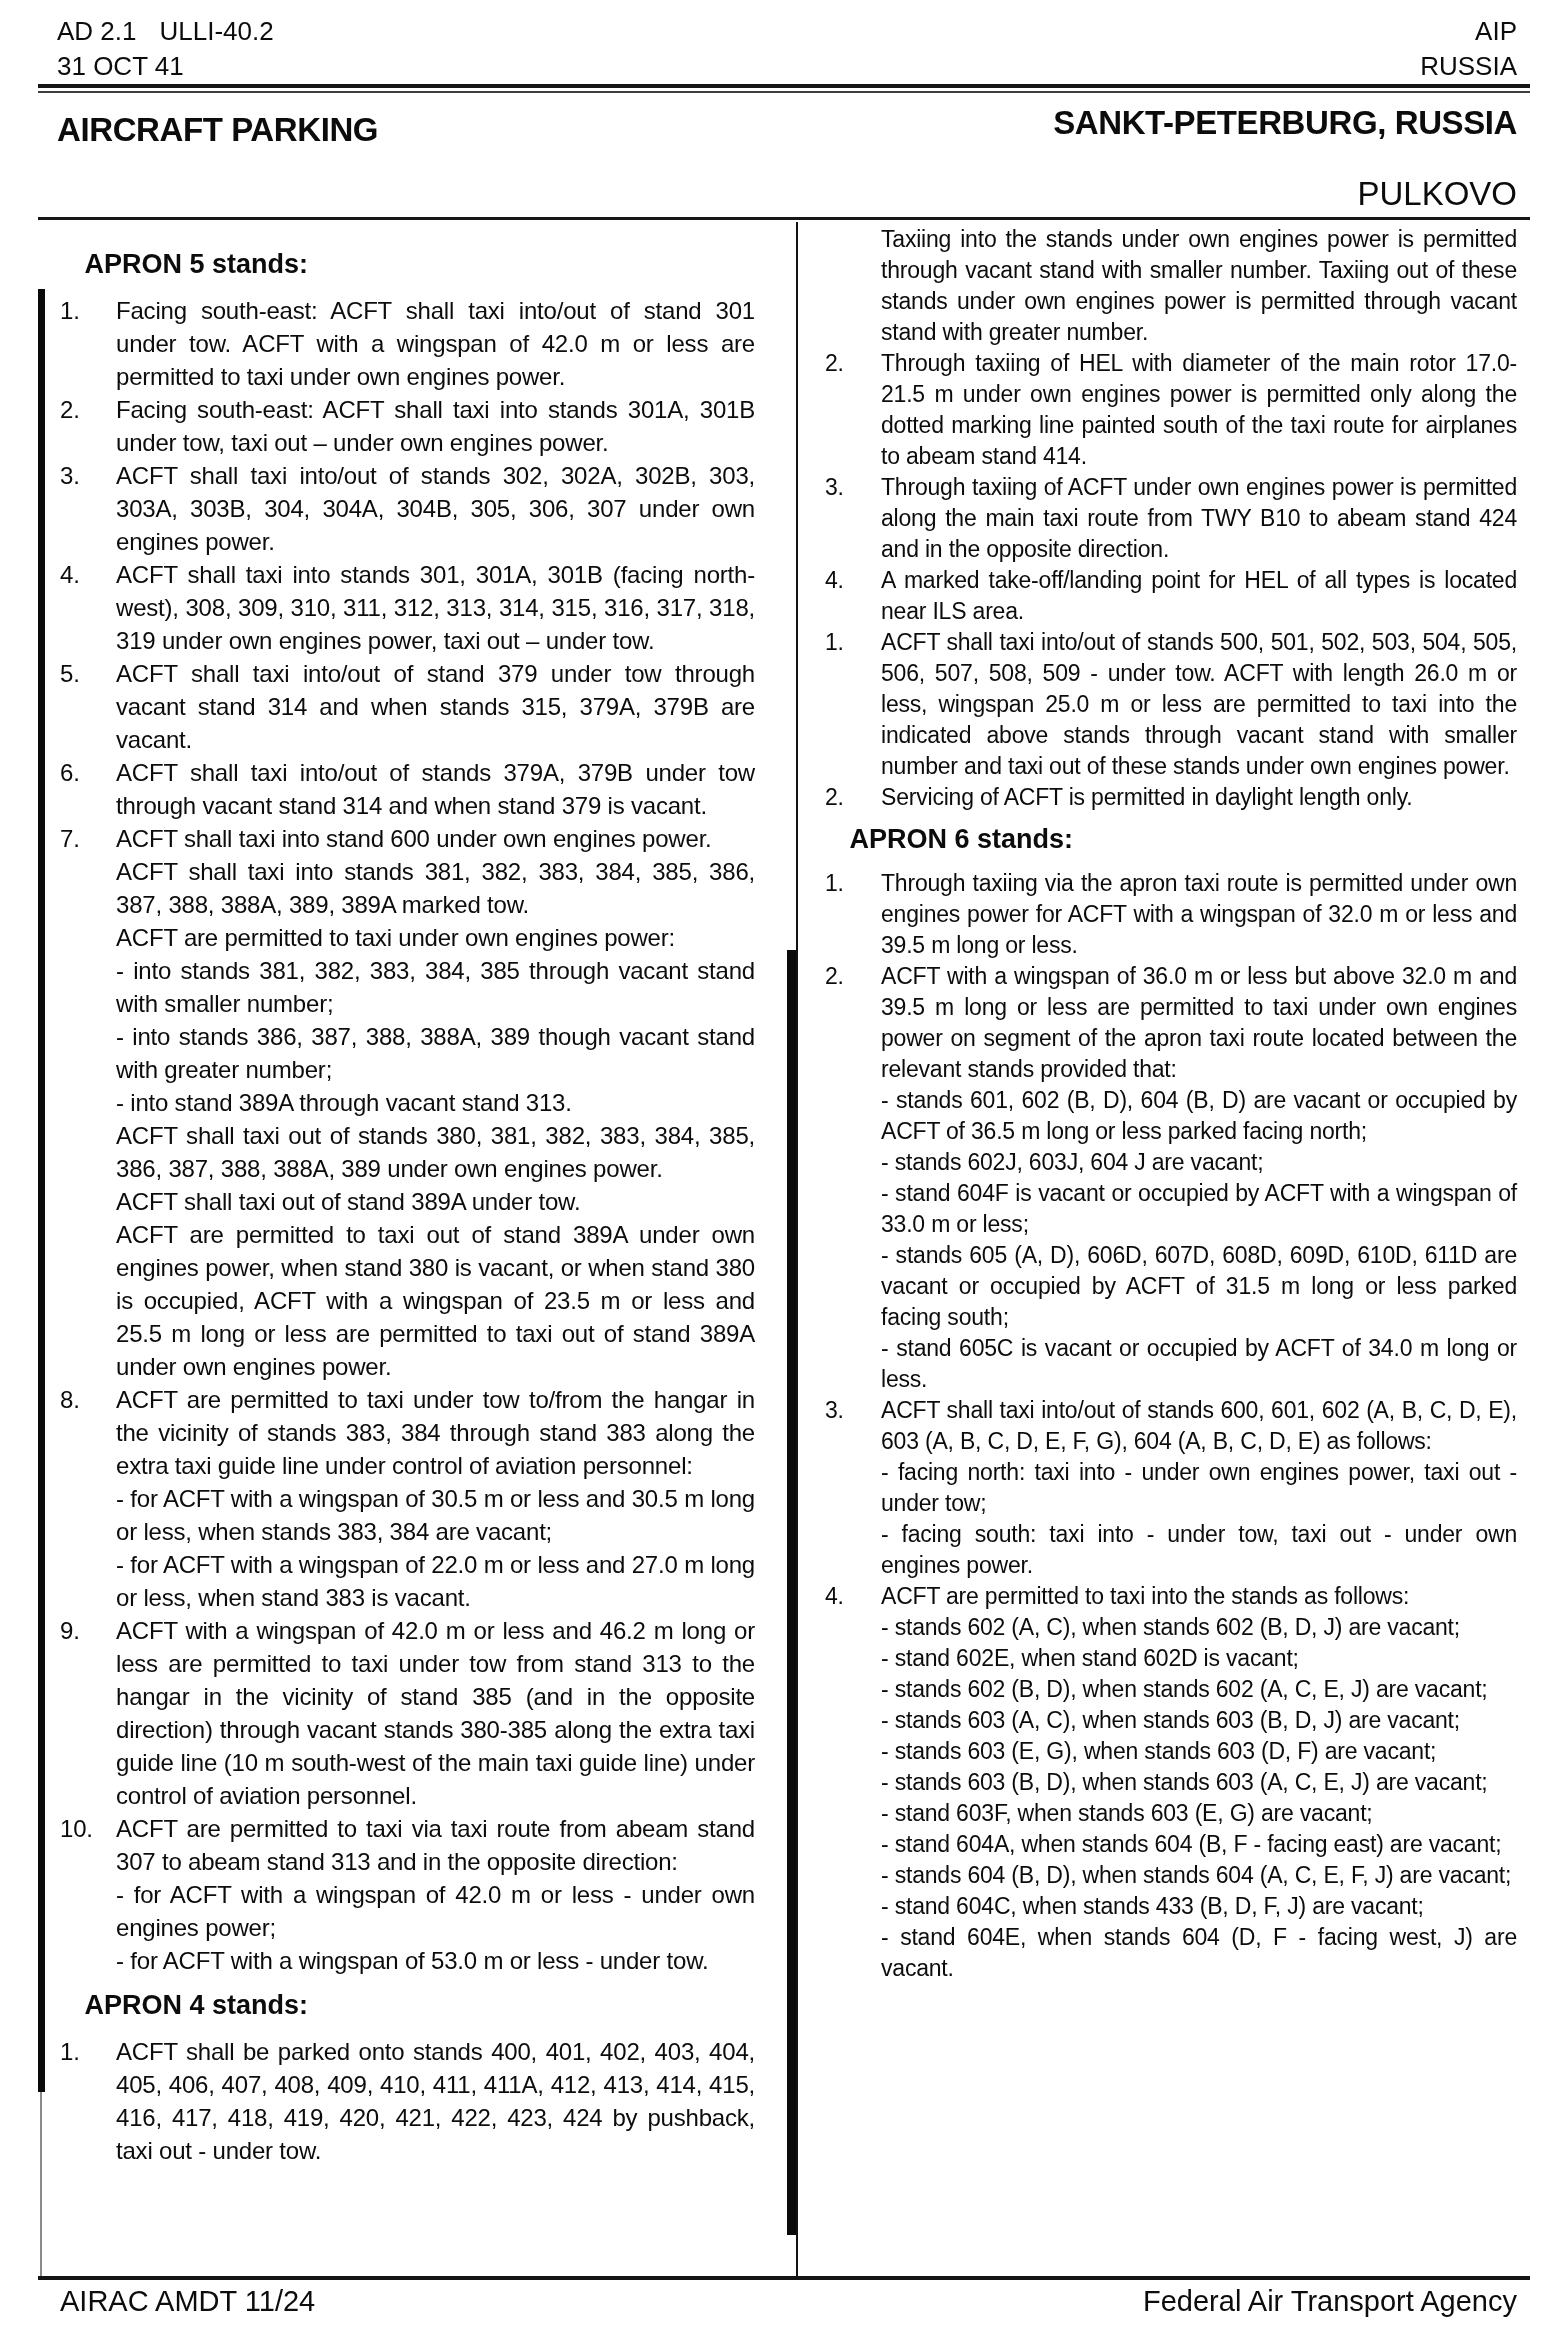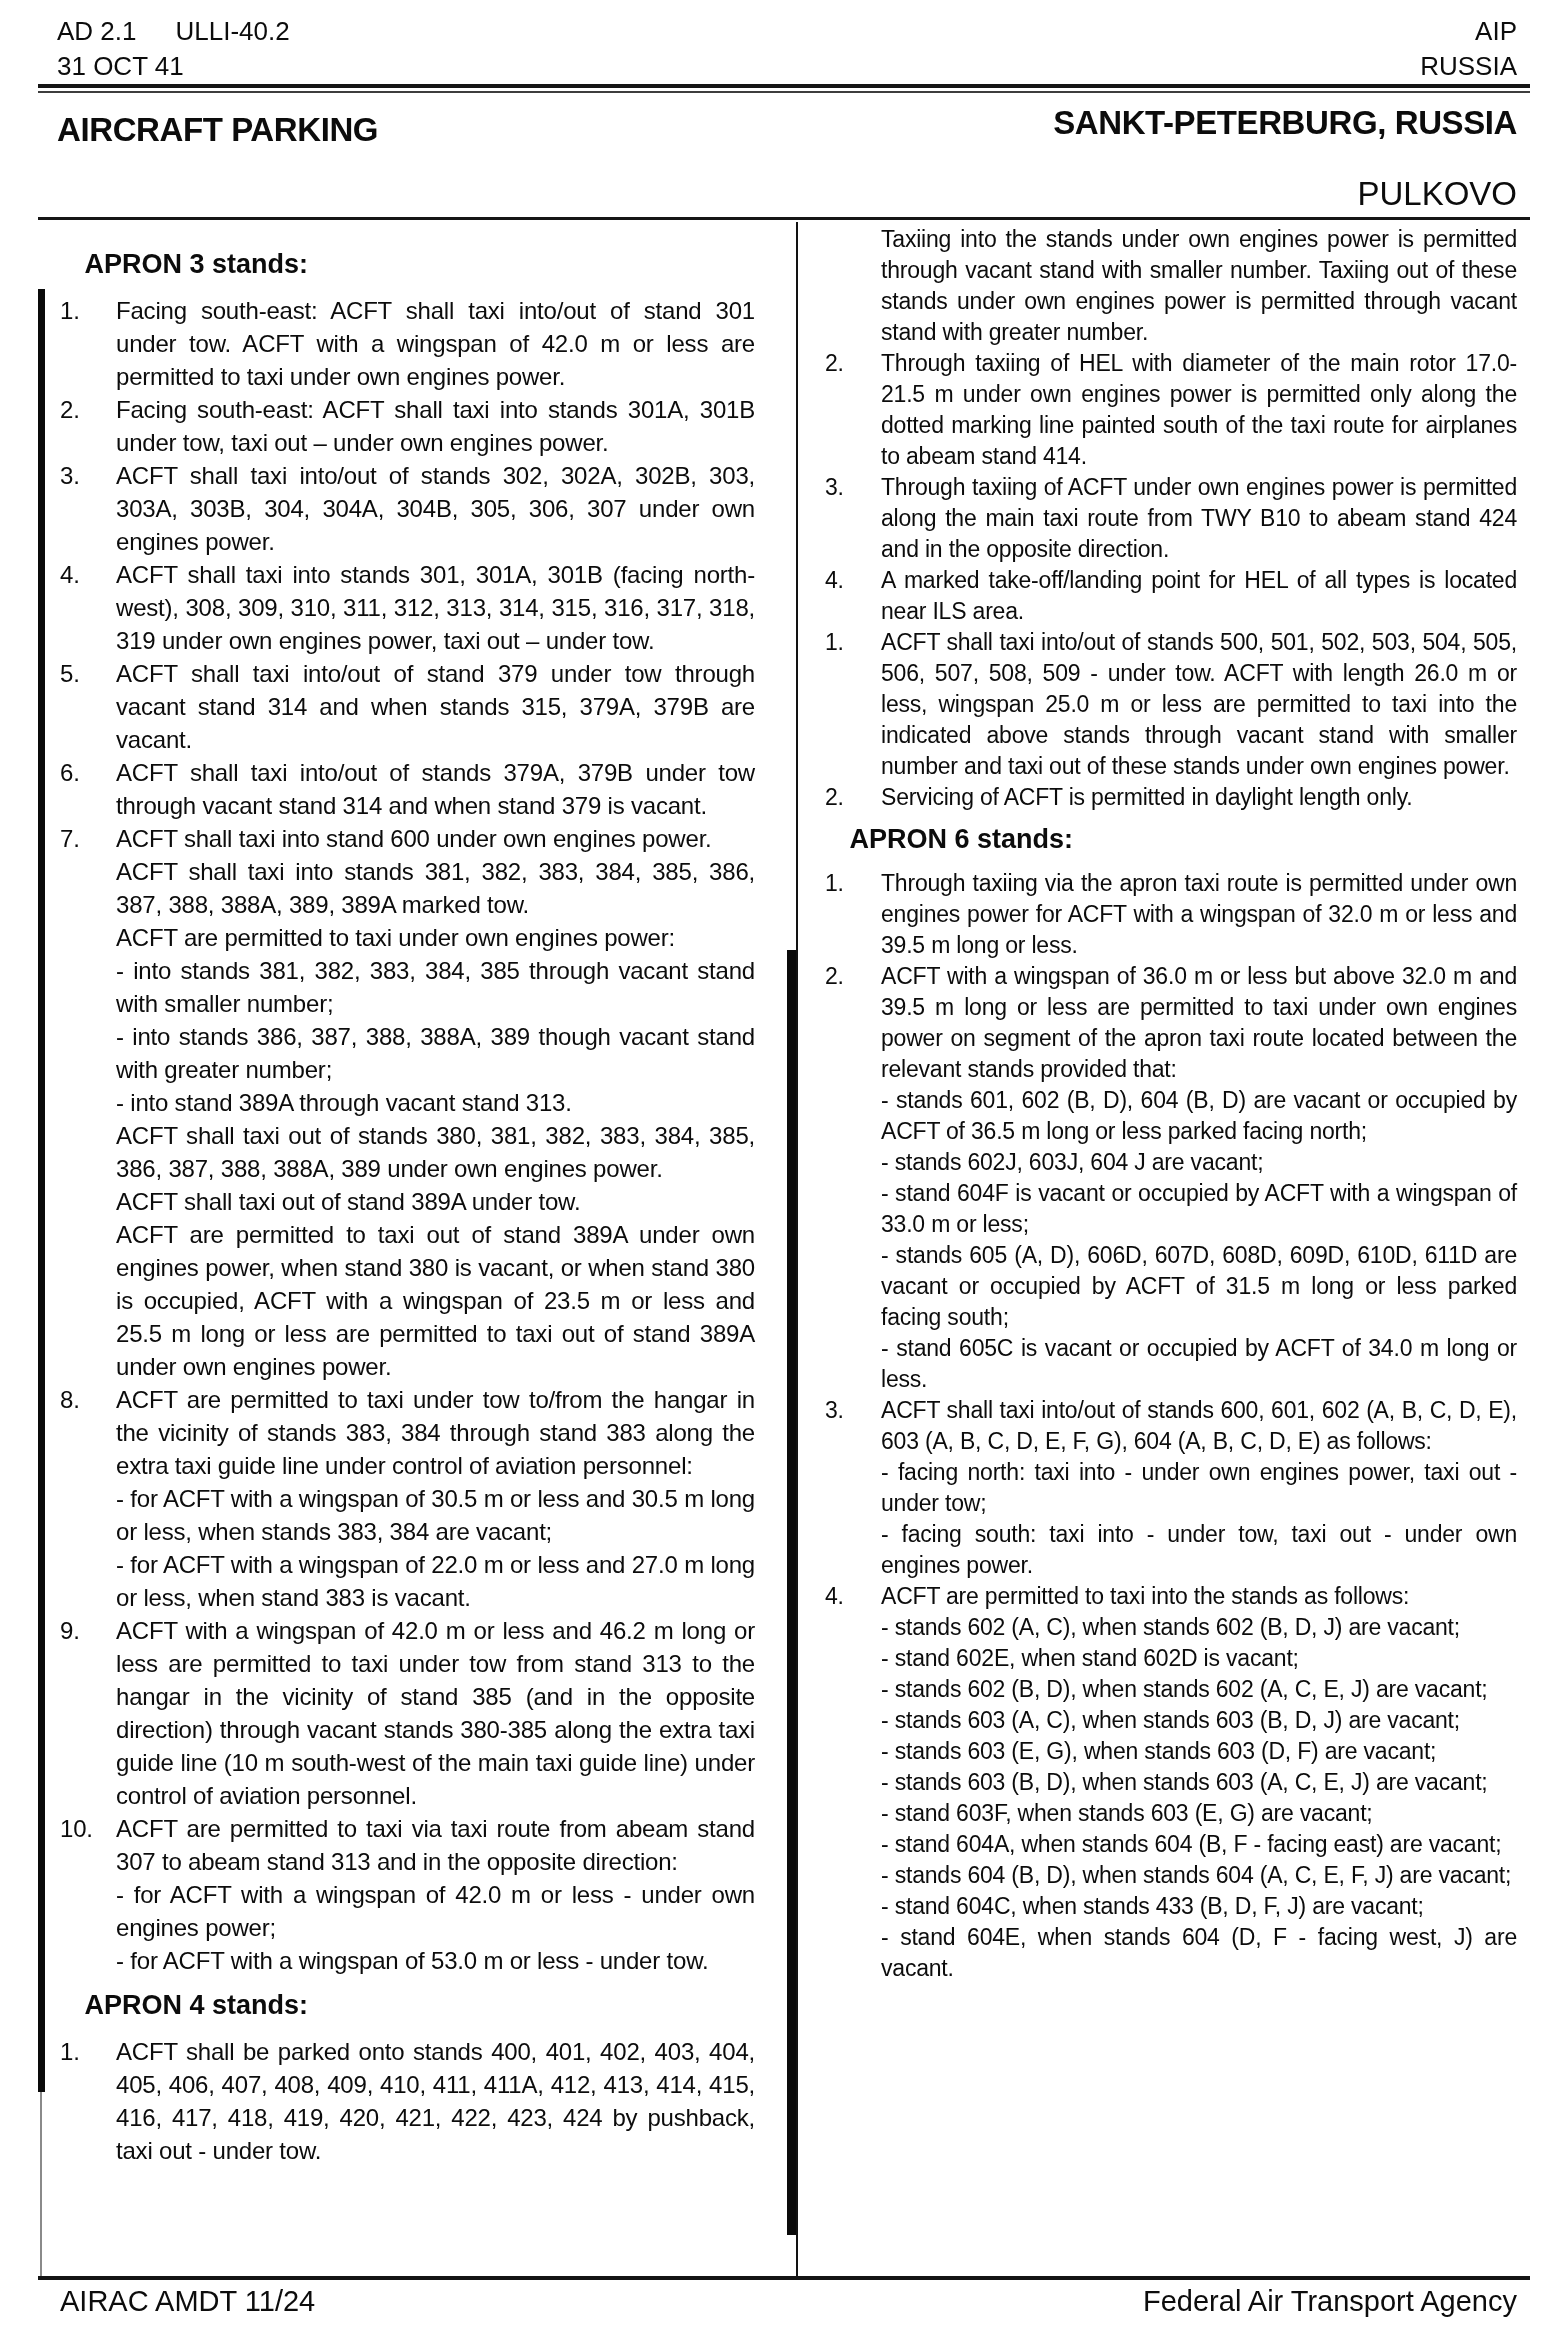--- a/index.html
+++ b/index.html
@@ -6,21 +6,21 @@
   .page{
     position:relative;
     width:1568px;height:2330px;
     background:#ffffff;
     font-family:"Liberation Sans", sans-serif;
     color:#0c0c0c;
     overflow:hidden;
   }
   
   .hdr-l1{position:absolute;left:57px;top:16.3px;font-size:26px;white-space:nowrap;}
-  .hdr-l1 .pageref{margin-left:39px;}
+  .hdr-l1 .pageref{margin-left:23px;}
   .hdr-r1{position:absolute;right:51px;top:16.3px;font-size:26px;text-align:right;}
   .hdr-l2{position:absolute;left:57px;top:51px;font-size:26px;}
   .hdr-r2{position:absolute;right:51px;top:51px;font-size:26px;text-align:right;}
   .rule-a {position:absolute;left:38px;right:38px;top:84px;height:4.1px;background:#151515;}
   .rule-a2{position:absolute;left:38px;right:38px;top:91px;height:1.6px;background:#3d3d3d;}
   .title-left {position:absolute;left:57px;top:111px;font-size:33px;font-weight:bold;letter-spacing:-0.4px;}
   .title-right{position:absolute;right:51px;top:104px;font-size:33px;font-weight:bold;letter-spacing:-0.4px;}
   .subtitle   {position:absolute;right:51px;top:175px;font-size:33px;}
   .rule-b{position:absolute;left:38px;right:38px;top:217px;height:3.3px;background:#161616;}
 
@@ -63,21 +63,21 @@
   <div class="rule-a"></div>
   <div class="rule-a2"></div>
 
   <div class="title-left">AIRCRAFT PARKING</div>
   <div class="title-right">SANKT-PETERBURG, RUSSIA</div>
   <div class="subtitle">PULKOVO</div>
 
   <div class="rule-b"></div>
 
   <div class="col col-left" id="col-left">
-      <div class="apron-heading">APRON 3 stands:</div>
+      <div class="apron-heading">APRON 5 stands:</div>
       <div class="item">
         <span class="num">1.</span>
         <p>Facing south-east: ACFT shall taxi into/out of stand 301 under tow. ACFT with a wingspan of 42.0 m or less are permitted to taxi under own engines power.</p>
       </div>
       <div class="item">
         <span class="num">2.</span>
         <p>Facing south-east: ACFT shall taxi into stands 301A, 301B under tow, taxi out – under own engines power.</p>
       </div>
       <div class="item">
         <span class="num">3.</span>

